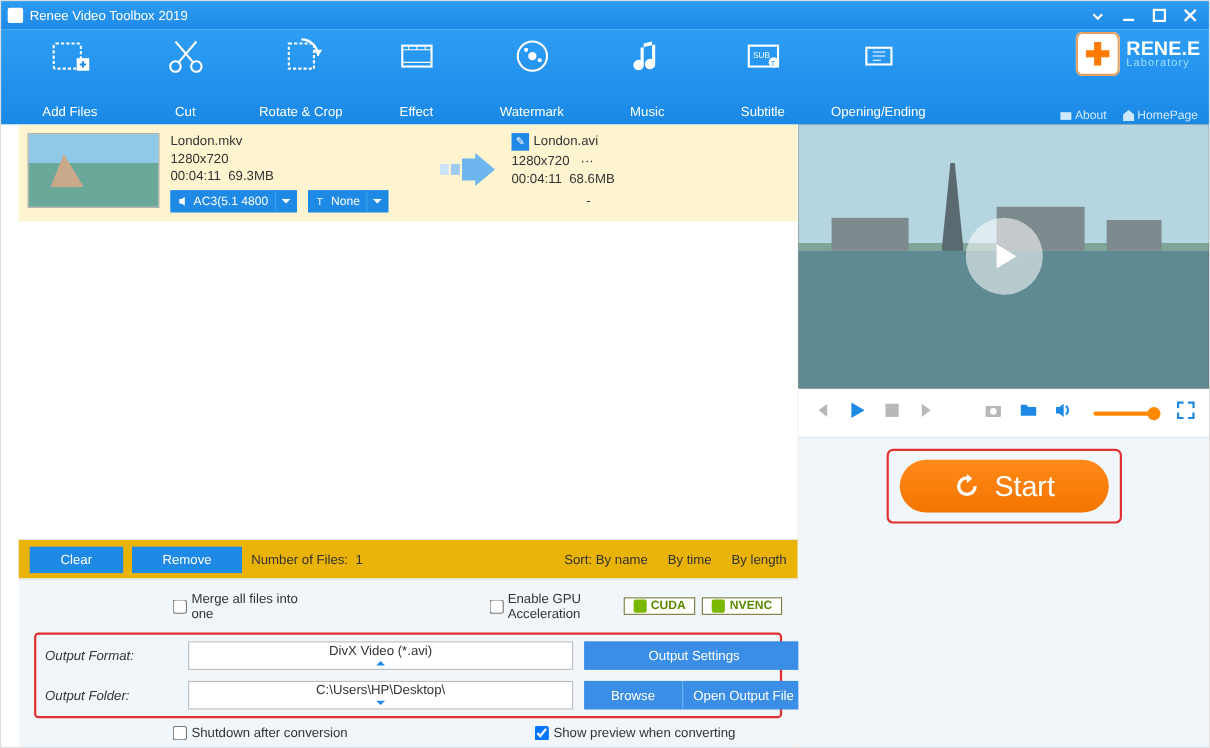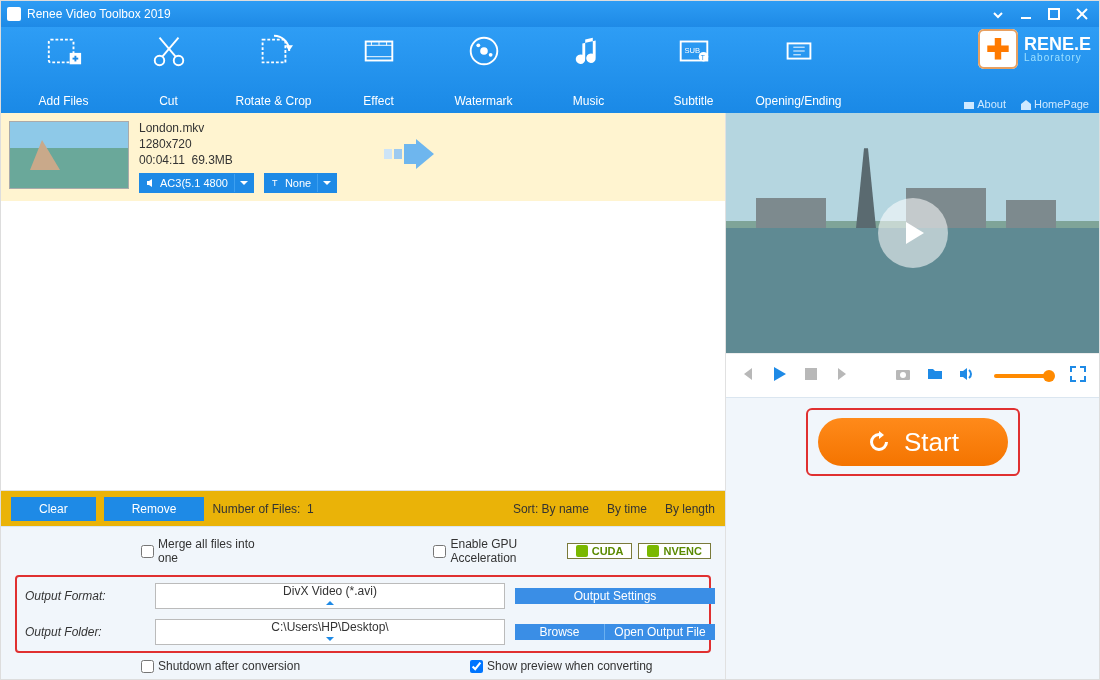--- a/index.html
+++ b/index.html
@@ -14,21 +14,21 @@
   .tool svg { width:38px; height:38px; fill:#fff; }
   .brand { position:absolute; right:8px; top:2px; display:flex; align-items:center; gap:6px; }
   .brand .bag { width:40px; height:40px; background:#fff; border-radius:6px; display:flex; align-items:center; justify-content:center; font-size:28px; color:#ff7a00; font-weight:bold; box-shadow:0 0 0 2px #e8a060 inset;}
   .brand-text { color:#fff; font-weight:bold; font-size:18px; line-height:1; text-align:left;}
   .brand-text .sub { font-size:10px; color:#9de0ff; font-weight:normal; letter-spacing:1px;}
   .brand-links { position:absolute; right:10px; bottom:2px; display:flex; gap:14px; color:#cfe9ff; font-size:11px; align-items:center;}
   .brand-links span{cursor:pointer;margin-top:20px;}
   .brand-links svg{width:12px; height:12px; fill:#cfe9ff; vertical-align:middle; margin-right:2px;}
 
   .content { display:flex; height: calc(680px - 26px - 86px); }
-  .left { width:725px; display:flex; flex-direction:column; border-right:1px solid #e1e1e1;}
+  .left { width:725px; display:flex; flex-direction:column; border-right:1px solid #e1e1e1;padding-left:16px;}
   .right { flex:1; display:flex; flex-direction:column; background:#fff;}
   .filelist { flex:1; background:#fff; overflow:auto;}
   .row { display:flex; background:#fff4d0; padding:8px; gap:10px; font-size:12px; color:#333; align-items:flex-start;}
   .thumb { width:120px; height:68px; background:linear-gradient(#8ec9e8 40%,#6aa89a 40%); border:1px solid #aaa; position:relative;}
   .thumb::after{content:""; position:absolute; left:20px; top:18px; width:30px; height:30px; background:#c9a98a; clip-path:polygon(0 100%,40% 0,100% 100%);}
   .col { width:230px; }
   .fname { color:#333; margin-bottom:2px;}
   .fmeta { color:#333; margin-bottom:2px;}
   .arrow { width:60px; display:flex; align-items:center; justify-content:center; padding-top:18px;}
   .arrow svg{width:50px; height:30px;}
@@ -49,21 +49,21 @@
   .chk { display:flex; align-items:center; gap:4px; cursor:pointer;}
   .chk input{cursor:pointer;}
   .gpu-badges{ display:flex; gap:6px; margin-left:14px;}
   .badge{ border:1px solid #7a7a3a; padding:1px 8px; font-size:11px; background:#fff; display:flex; align-items:center; gap:4px; font-weight:bold;}
   .badge.nv{color:#5a8a00;}
   .badge .dot{width:12px;height:12px;background:#7ab800;border-radius:2px;}
   .formarea { border:2px solid #e03030; border-radius:4px; padding:6px 8px; display:grid; grid-template-columns:120px 350px 200px; row-gap:10px; column-gap:10px; align-items:center;}
   .label{ font-size:12px;font-style:italic;}
   .combo { border:1px solid #bbb; background:#fff; height:26px; display:flex; align-items:center; padding:0 8px; justify-content:space-between; cursor:pointer;flex-direction:column;}
   .combo svg{width:10px;height:10px; fill:#1e8ae6;}
-  .bluebtn{ background:#3a8ee6; color:#fff; height:16px; display:flex; align-items:center; justify-content:center; cursor:pointer; font-size:12px;}
+  .bluebtn{ background:#3a8ee6; color:#fff; height:26px; display:flex; align-items:center; justify-content:center; cursor:pointer; font-size:12px;}
   .splitbtns{display:flex;}
   .splitbtns .bluebtn:first-child{flex:0 0 90px; border-right:1px solid #6ab0f0;}
   .splitbtns .bluebtn:last-child{flex:1;}
   .postrow{ display:flex; gap:170px; padding-left:126px; margin-top:6px;}
 
   .preview { flex:1; background:#000; display:flex; align-items:center; justify-content:center; position:relative; margin:0;}
   .preview-inner{ width:100%; height:240px; background:linear-gradient(#b5d6e0 0 45%, #7fa498 45% 48%, #5f8a93 48% 100%); position:relative; overflow:hidden;}
   .building{position:absolute; bottom:52%; background:#7d8a8e;}
   .b1{left:30px; width:70px; height:30px;}
   .b2{left:130px; width:20px; height:80px; background:#5a6a70; clip-path:polygon(40% 0,60% 0,100% 100%,0 100%);}
@@ -239,20 +239,26 @@
             </span>
           </div>
         </div>
         <div class="arrow">
           <svg viewBox="0 0 50 30">
               <rect x="0" y="10" width="8" height="10" fill="#cde4f7"></rect>
               <rect x="10" y="10" width="8" height="10" fill="#9dcaf0"></rect>
               <path d="M20 5 h12 v-5 l18 15 -18 15 v-5 h-12 z" fill="#6eb6ee"></path>
             </svg>
         </div>
+        <div class="col">
+          <div class="fname"><span class="editicon">✎</span><span>London.avi</span></div>
+          <div class="fmeta"><span>1280x720</span>&nbsp;&nbsp;&nbsp;<span>···</span></div>
+          <div class="fmeta"><span>00:04:11</span>&nbsp;&nbsp;<span>68.6MB</span></div>
+          <div class="dash" style="margin-left:40px;">-</div>
+        </div>
       </div>
     </div>
 
     <div class="listbar">
       <button class="btn">Clear</button>
       <button class="btn">Remove</button>
       <span><span>Number of Files:</span>&nbsp;&nbsp;<span>1</span></span>
       <div class="sortgroup">
         <span><span>Sort:</span> <span>By name</span></span>
         <span>By time</span>

